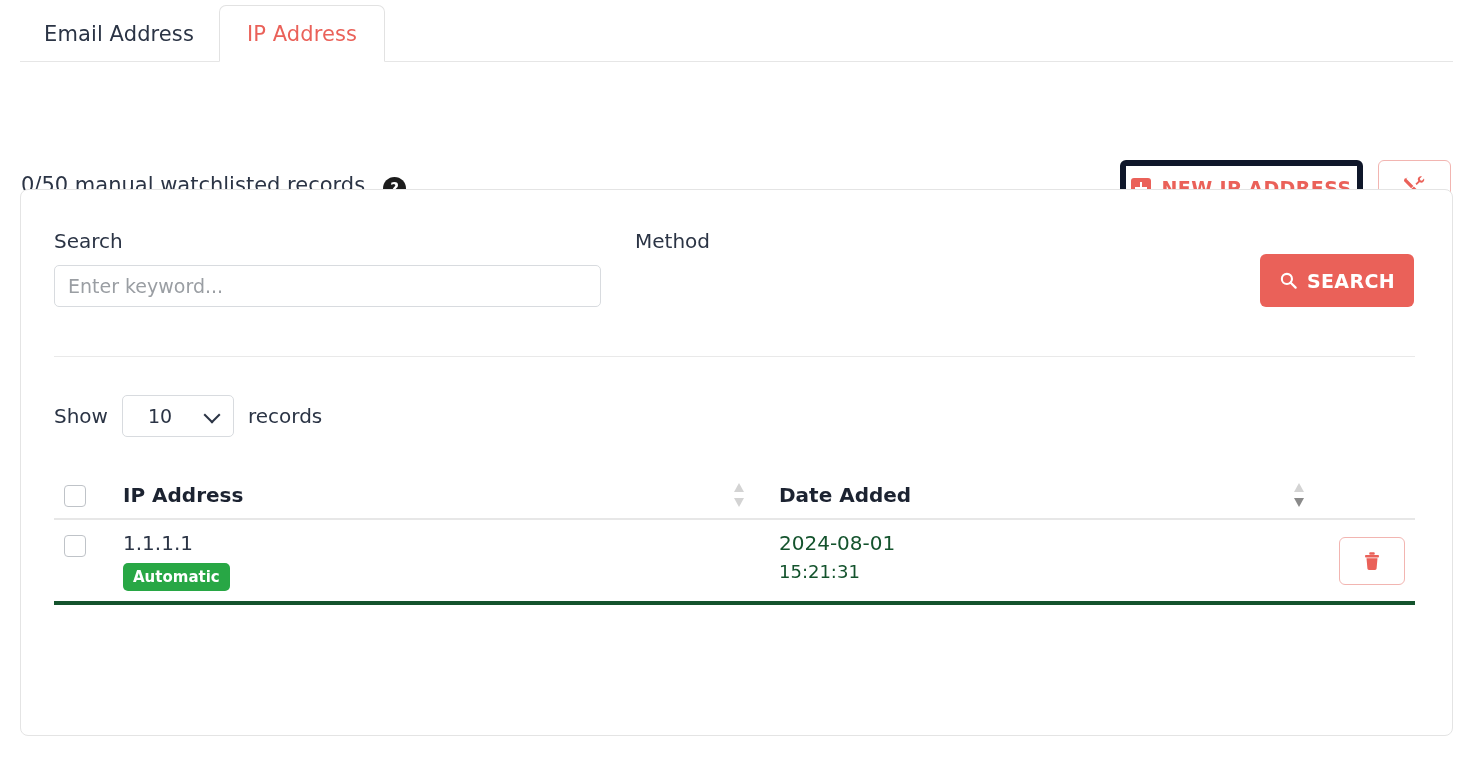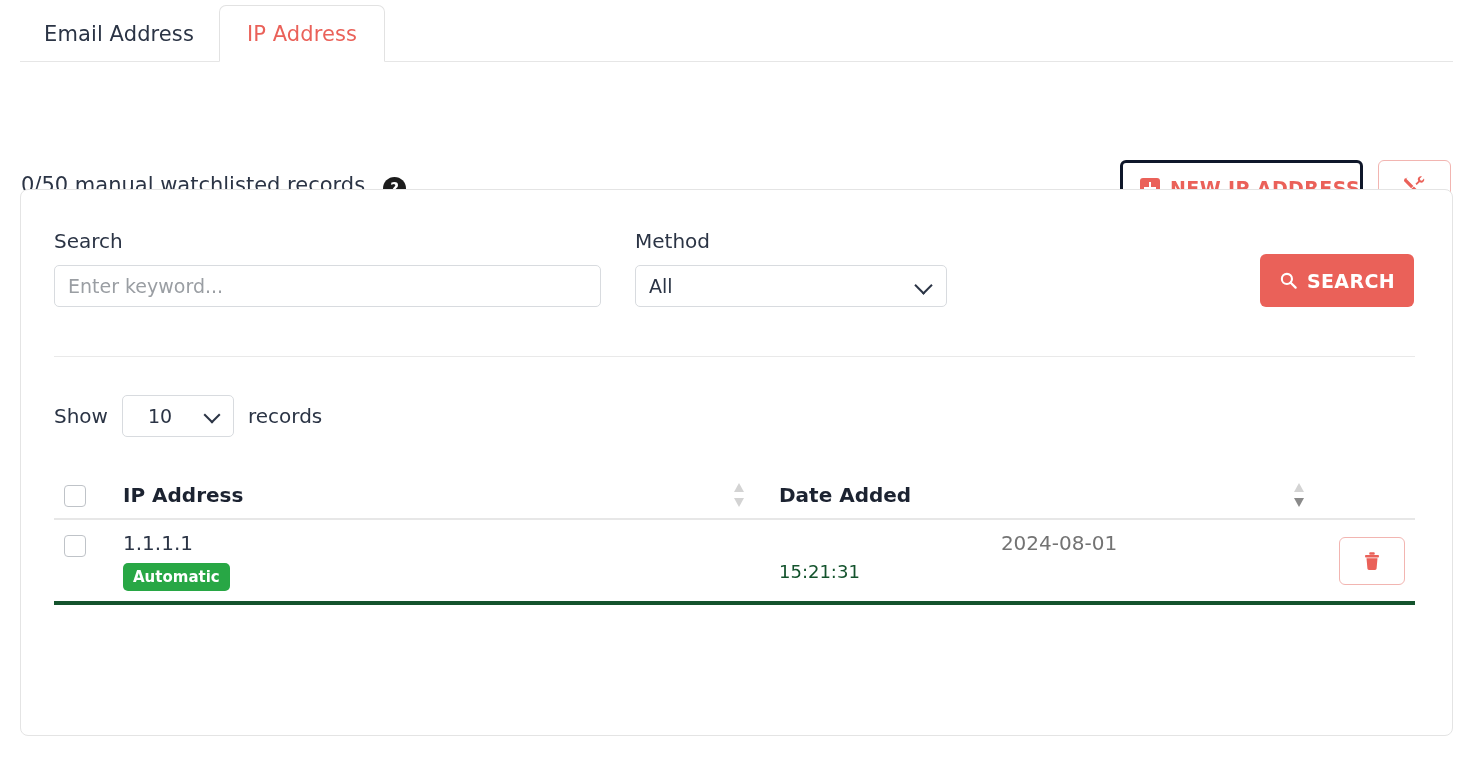--- a/index.html
+++ b/index.html
@@ -50,24 +50,24 @@
     width: 23px; height: 23px; border-radius: 50%;
     background: #1c1c1c; color: #fff;
     font-size: 15px; font-weight: bold;
     display: flex; align-items: center; justify-content: center;
     cursor: pointer;
   }
 
   .btn-new {
     position: absolute; left: 1120px; top: 98px;
     width: 243px; height: 55px;
-    border: 3px solid #0f172a; border-radius: 6px;
+    border: 6px solid #0f172a; border-radius: 6px;
     background: #fff; color: #ea6159;
     font-size: 19px; font-weight: bold; letter-spacing: 0.4px;
-    display: flex; align-items: center; justify-content: flex-end; gap: 10px;
+    display: flex; align-items: center; justify-content: center; gap: 10px;
     cursor: pointer;
   }
   .plus-square {
     width: 20px; height: 20px; border-radius: 3px;
     background: #ea6159; position: relative; flex: 0 0 auto;
   }
   .plus-square::before, .plus-square::after {
     content: ""; position: absolute; background: #fff;
   }
   .plus-square::before { left: 4px; top: 9px; width: 12px; height: 2px; }
@@ -191,21 +191,21 @@
   }
   .sorter.desc .dn { border-top-color: #8a8a8a; }
 
   .ip-value { font-size: 20px; color: #2b3445; line-height: 1.1; }
   .badge {
     display: inline-block; margin-top: 9px;
     background: #28a745; color: #fff;
     font-size: 15px; font-weight: bold;
     padding: 5px 10px; border-radius: 5px;
   }
-  .date-main { font-size: 20px; color: #737373; line-height: 1.15; text-align: center; }
+  .date-main { font-size: 20px; color: #14532d; line-height: 1.15; }
   .date-sub  { font-size: 18px; color: #14532d; margin-top: 6px; }
 
   .btn-del {
     width: 66px; height: 48px; margin-top: 5px;
     border: 1px solid #f2b5b1; border-radius: 6px;
     background: #fff; color: #ea6159;
     display: flex; align-items: center; justify-content: center;
     cursor: pointer;
   }
 </style>
@@ -240,24 +240,20 @@
     </svg>
   </div>
 </div>
 
 <div class="card">
 
   <div class="field-label lbl-search">Search</div>
   <input class="search-input" type="text" placeholder="Enter keyword..." style="">
 
   <div class="field-label lbl-method">Method</div>
-  <div class="method-select">
-    <span class="val">All</span>
-    <span class="chev"></span>
-  </div>
 
   <div class="btn-search">
     <svg width="19" height="19" viewBox="0 0 24 24">
       <circle cx="10" cy="10" r="6.4" fill="none" stroke="#fff" stroke-width="2.6"></circle>
       <line x1="14.8" y1="14.8" x2="21" y2="21" stroke="#fff" stroke-width="2.8" stroke-linecap="round"></line>
     </svg>
     <span>SEARCH</span>
   </div>
 
   <div class="divider"></div>

